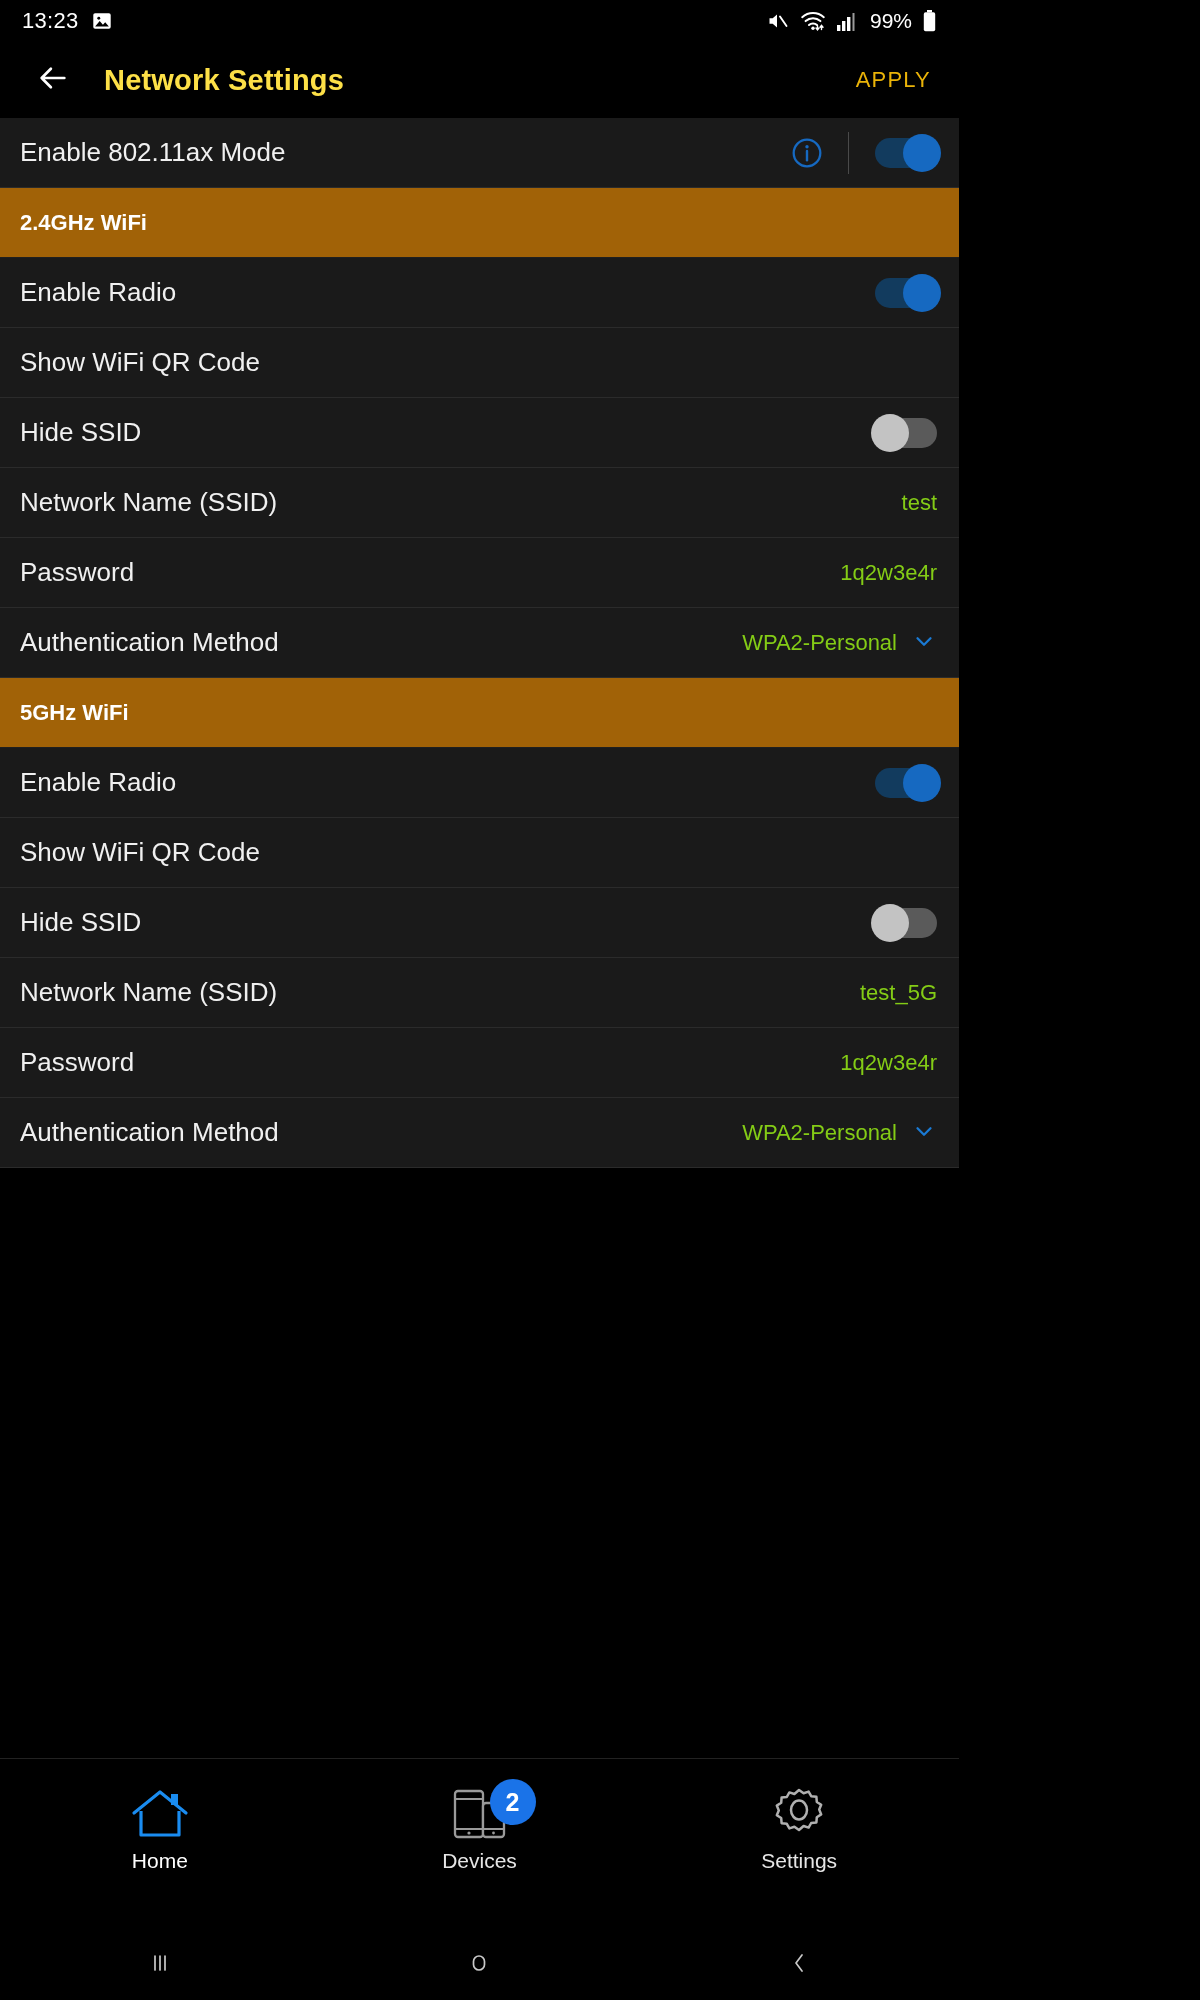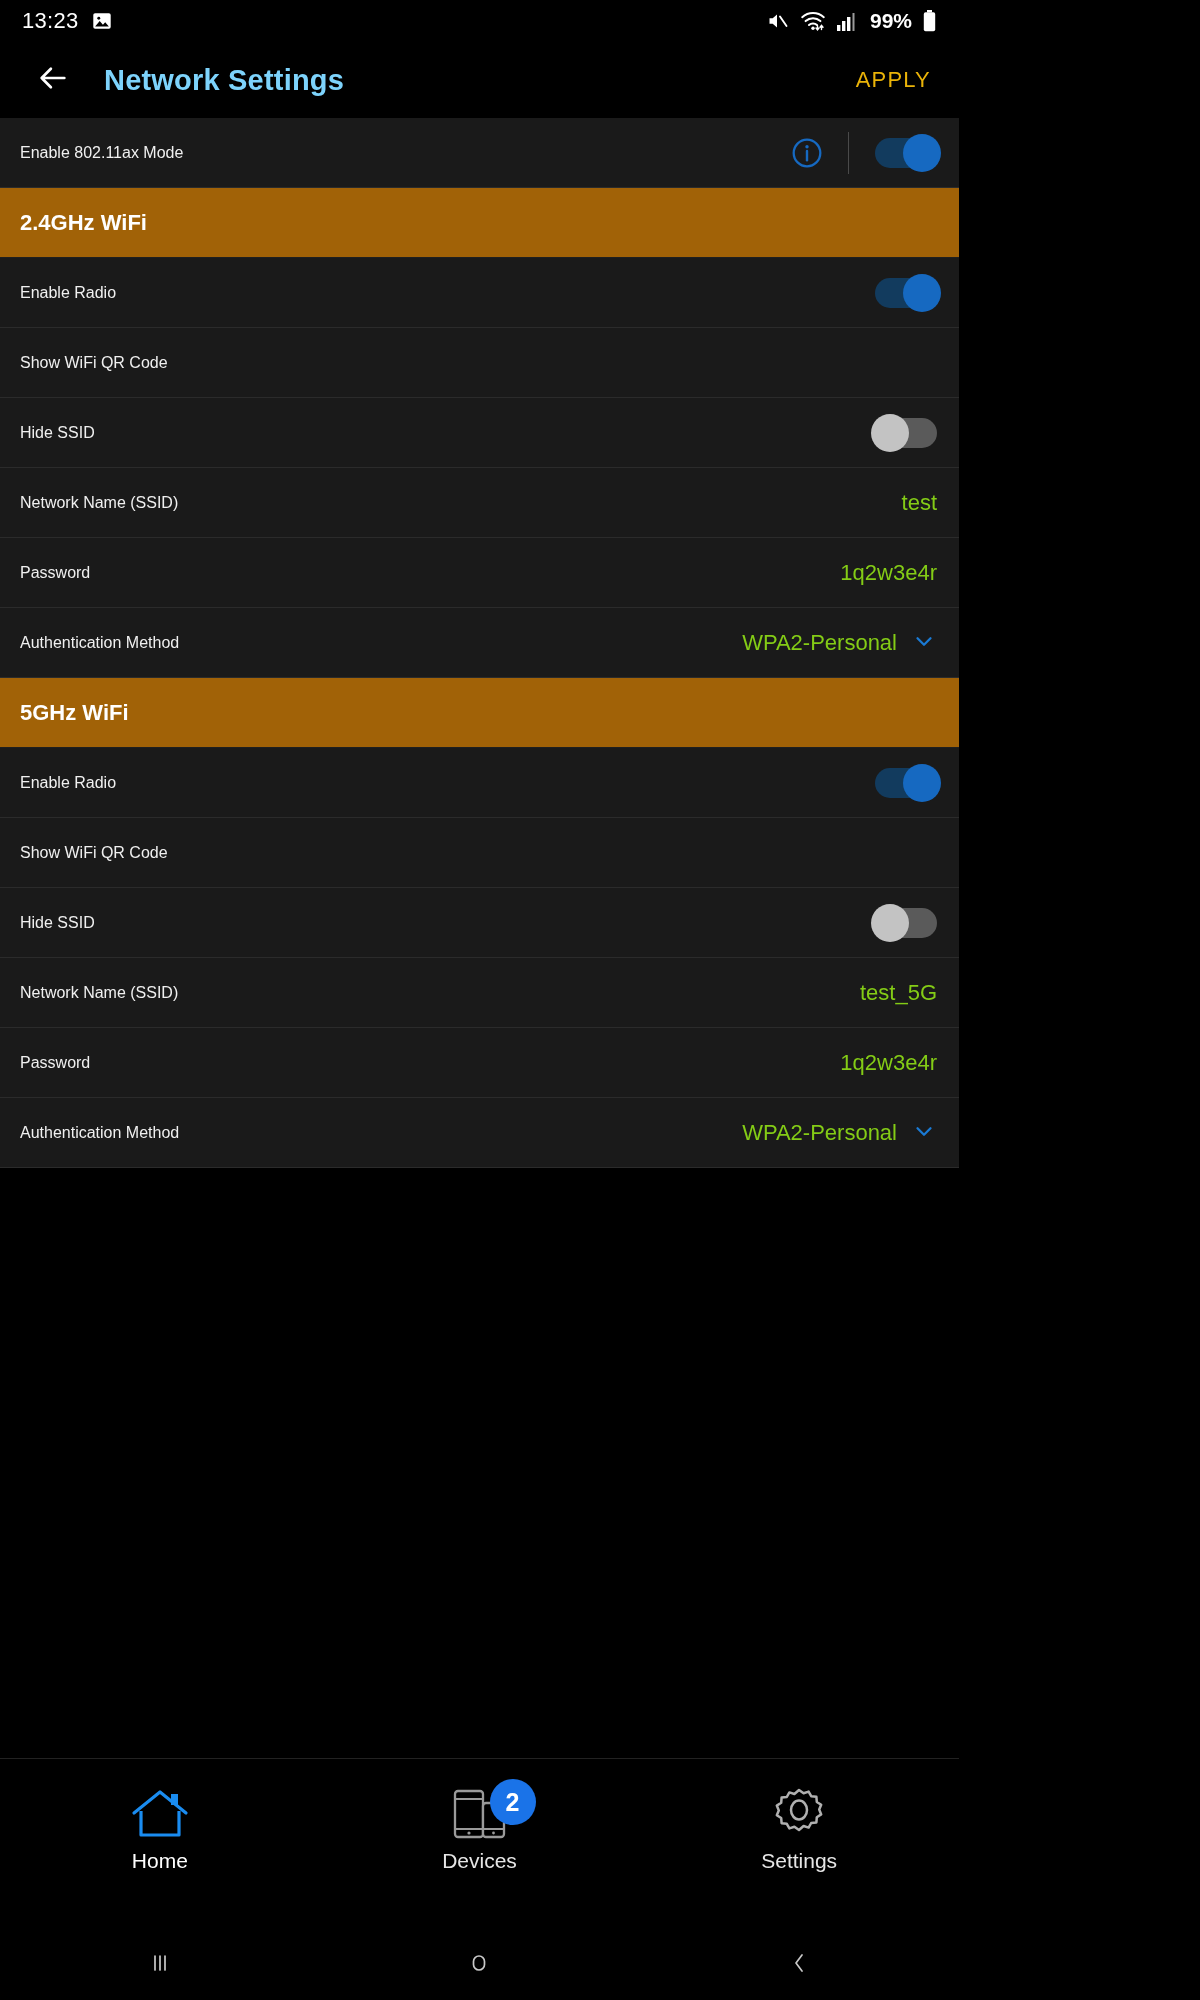--- a/index.html
+++ b/index.html
@@ -11,43 +11,43 @@
   }
   .phone { width:959px; height:2000px; display:flex; flex-direction:column; background:#000; }
 
   
   .statusbar {
     height:42px; flex:0 0 42px; display:flex; align-items:center;
     justify-content:space-between; padding:0 22px; color:#fff;
   }
   .sb-left { display:flex; align-items:center; gap:12px; }
   .sb-time { font-size:22px; letter-spacing:.3px; }
-  .sb-right { display:flex; align-items:flex-end; gap:10px;font-weight:bold; }
+  .sb-right { display:flex; align-items:flex-end; gap:10px; }
   .sb-pct { font-size:21px; }
   .ic { display:inline-block; line-height:0; }
 
   
   .appbar {
     height:76px; flex:0 0 76px; display:flex; align-items:center;
     padding:0 28px 0 30px; background:#000;
   }
   .back-btn { width:46px; height:46px; display:flex; align-items:center; justify-content:center; cursor:pointer; }
-  .title { color:#7dd3fc; font-size:29px; font-weight:bold; margin-left:28px; letter-spacing:.2px; }
+  .title { color:#fde047; font-size:29px; font-weight:bold; margin-left:28px; letter-spacing:.2px; }
   .apply { margin-left:auto; color:#eab308; font-size:22px; letter-spacing:1.2px; cursor:pointer; }
 
   
   .list { flex:1 1 auto; background:#000; overflow:hidden; }
   .row {
     min-height:70px; display:flex; align-items:center;
     padding:0 22px 0 20px; background:#1a1a1a;
     border-bottom:1px solid #2b2b2b;
     position:relative;
   }
   .row.tall { height:70px; }
-  .row-label { color:#f0f0f0; font-size:16px; flex:1 1 auto; }
+  .row-label { color:#f0f0f0; font-size:26px; flex:1 1 auto; }
   .row-value { color:#84cc16; font-size:22px; margin-left:auto; }
   .section {
     height:70px; display:flex; align-items:center;
     padding:0 20px; background:#a16207;
     border-bottom:1px solid #1f1f1f;
   }
   .section-title { color:#fff; font-size:22px; font-weight:bold; }
 
   
   .toggle { width:62px; height:30px; border-radius:15px; position:relative; flex:0 0 62px; cursor:pointer; }

